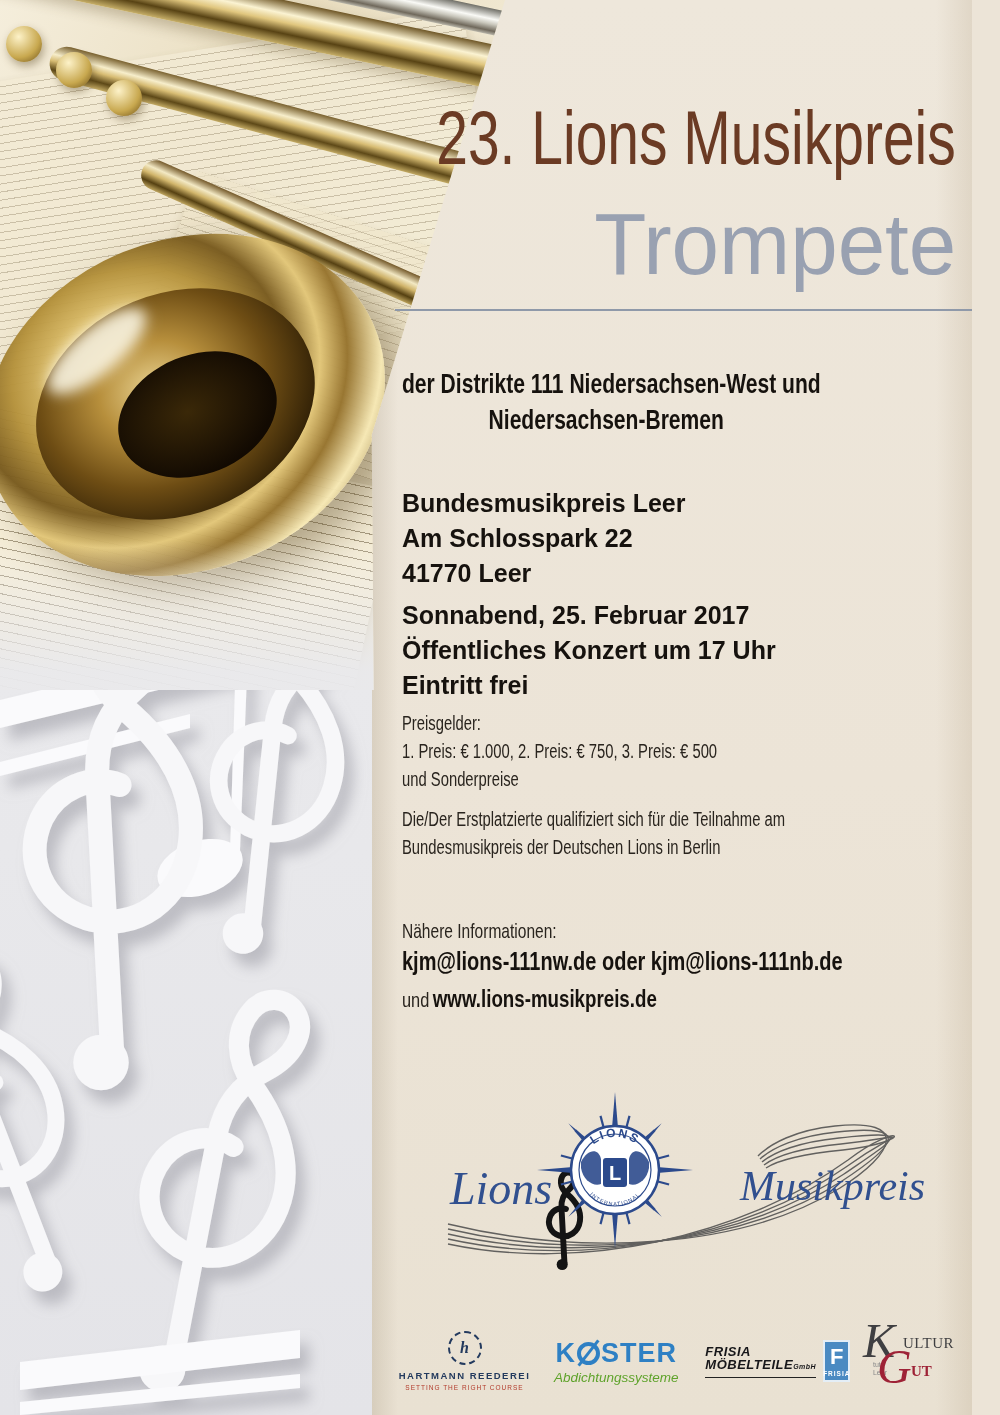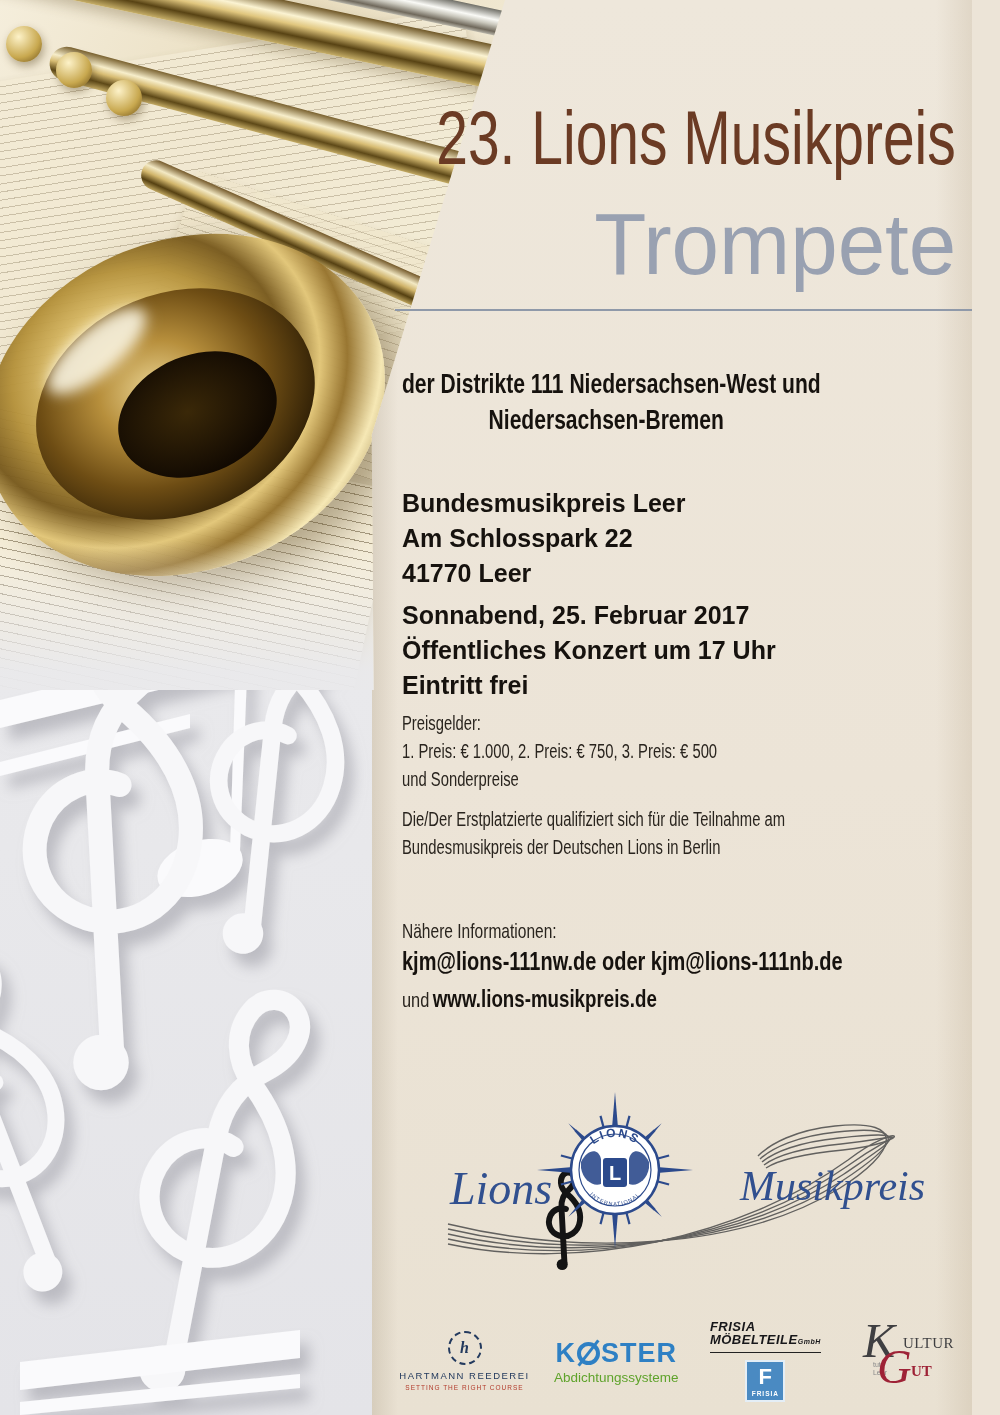--- a/index.html
+++ b/index.html
@@ -75,28 +75,28 @@
   
   .logo-svg{position:absolute;left:440px;top:1092px;overflow:visible;}
 
   
   .caption{position:absolute;left:402px;top:1286px;width:560px;text-align:center;font-size:17.5px;color:#1d1a18;}
   .sponsors{position:absolute;left:402px;top:1322px;width:560px;height:78px;display:flex;justify-content:space-between;align-items:center;}
   .sp{display:flex;flex-direction:column;align-items:center;}
   .hartmann{width:125px;}
   .h-circle{width:30px;height:30px;border:2px dashed #233a5e;border-radius:50%;display:flex;align-items:center;justify-content:center;
     font-family:"Liberation Serif",serif;font-style:italic;font-weight:bold;font-size:16px;color:#233a5e;}
-  .h-name{margin-top:5px;font-size:9.5px;font-weight:normal;letter-spacing:1.5px;color:#233a5e;white-space:nowrap;}
+  .h-name{margin-top:5px;font-size:9.5px;font-weight:bold;letter-spacing:1.5px;color:#233a5e;white-space:nowrap;}
   .h-tag{margin-top:3px;font-size:6.5px;letter-spacing:1px;color:#b23b2b;white-space:nowrap;}
   .koester{width:115px;}
   .ko-name{font-size:27px;font-weight:bold;color:#2e80c4;letter-spacing:1px;display:flex;align-items:center;}
   .ko-o{display:inline-block;width:15px;height:15px;border:4.5px solid #2e80c4;border-radius:50%;position:relative;margin:0 1px;}
   .ko-o::after{content:"";position:absolute;left:6px;top:-9px;width:3px;height:32px;background:#2e80c4;transform:rotate(38deg);}
-  .ko-sub{font-size:13.5px;color:#5fa32b;margin-top:1px;}
-  .frisia{width:120px;flex-direction:column;align-items:center;gap:7px;}
+  .ko-sub{font-style:italic;font-size:13.5px;color:#5fa32b;margin-top:1px;}
+  .frisia{width:120px;flex-direction:row;align-items:center;gap:7px;}
   .fr-text{border-bottom:1.5px solid #222;padding-bottom:4px;color:#17171a;}
   .fr-l1{font-size:13px;font-weight:bold;font-style:italic;line-height:13px;letter-spacing:.5px;}
   .fr-l2{font-size:13px;font-weight:bold;font-style:italic;line-height:13px;letter-spacing:.5px;white-space:nowrap;}
   .fr-gmbh{font-size:7px;font-weight:bold;}
   .fr-badge{width:40px;height:42px;background:#4a8ac2;display:flex;flex-direction:column;align-items:center;justify-content:center;
     box-shadow:inset 0 0 0 2px rgba(255,255,255,.85);}
   .fr-f{color:#fff;font-weight:bold;font-size:22px;line-height:22px;}
   .fr-bname{color:#fff;font-size:6.5px;font-weight:bold;letter-spacing:1px;margin-top:2px;}
   .kultur{width:105px;height:72px;position:relative;}
   .k-k{position:absolute;left:6px;top:-12px;font-family:"Liberation Serif",serif;font-style:italic;font-size:48px;color:#3f3f41;}

